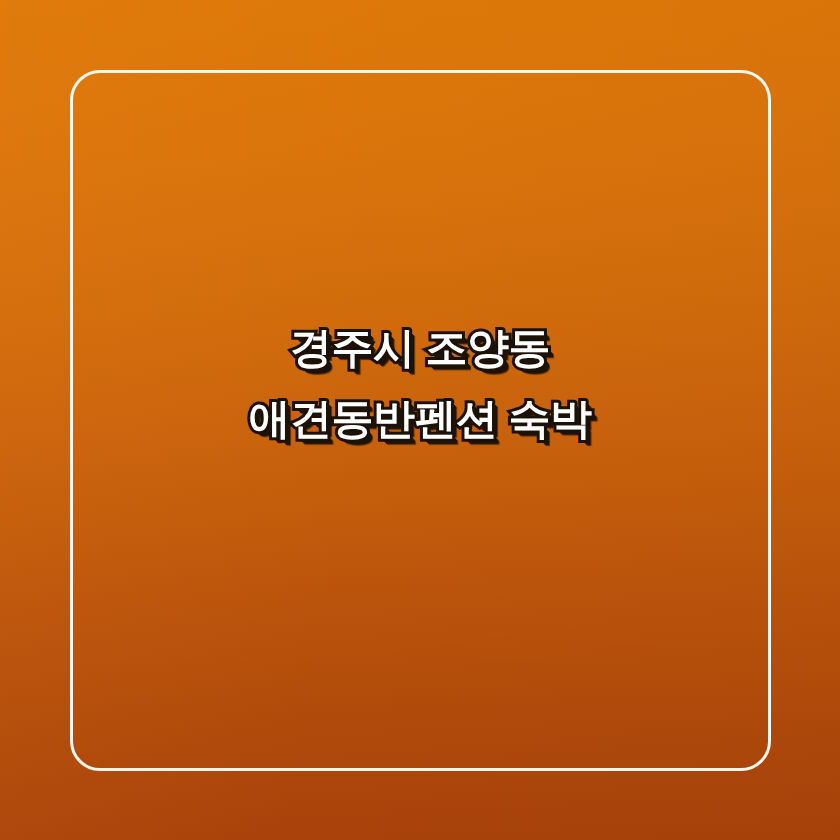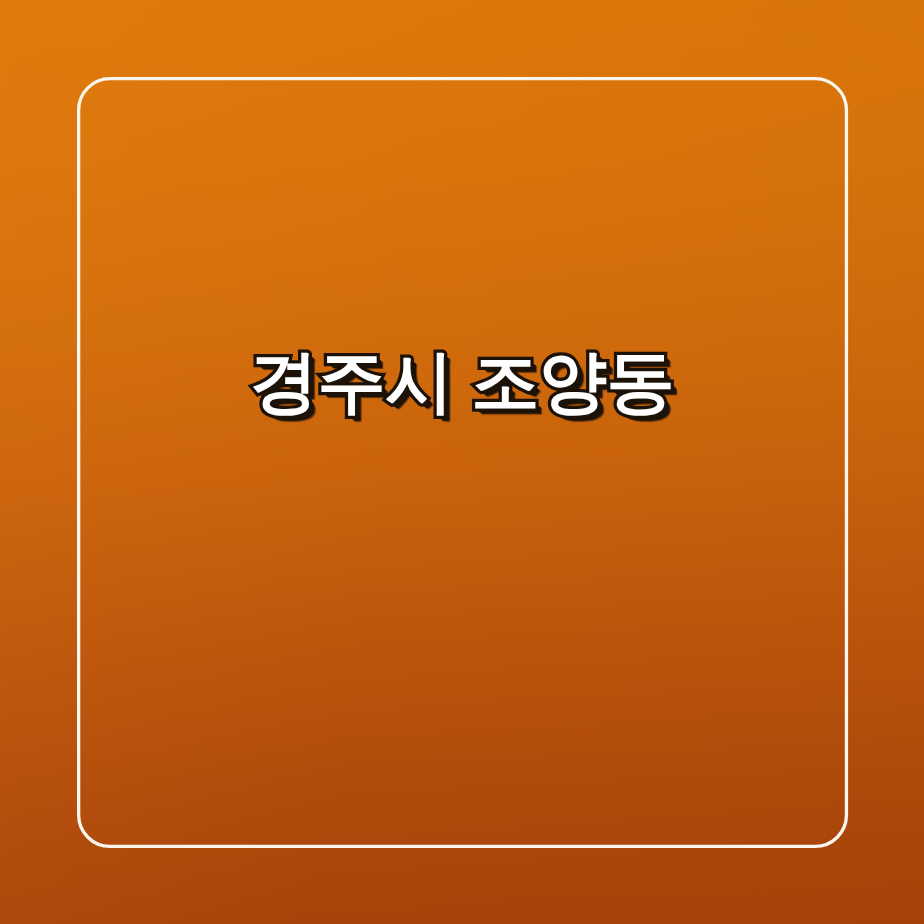--- a/index.html
+++ b/index.html
@@ -54,21 +54,21 @@
     left: 0;
     right: 0;
     top: 312px;
     text-align: center;
     padding: 0 90px;
     box-sizing: border-box;
   }
 
   .title-line {
     display: block;
-    font-size: 62px;
+    font-size: 42px;
     line-height: 71px;
     font-weight: 700;
     color: #ffffff;
     letter-spacing: -0.5px;
     white-space: nowrap;
 
     
     -webkit-text-stroke: 6px #1c1208;
     paint-order: stroke fill;
     text-shadow:
@@ -83,15 +83,16 @@
 <body>
 
 <div class="canvas">
 
   <div class="shade"></div>
 
   <div class="frame"></div>
 
   <div class="title-block">
     <span class="title-line">경주시 조양동</span>
+    <span class="title-line">애견동반펜션 숙박</span>
   </div>
 
 </div>
 
 </body></html>

